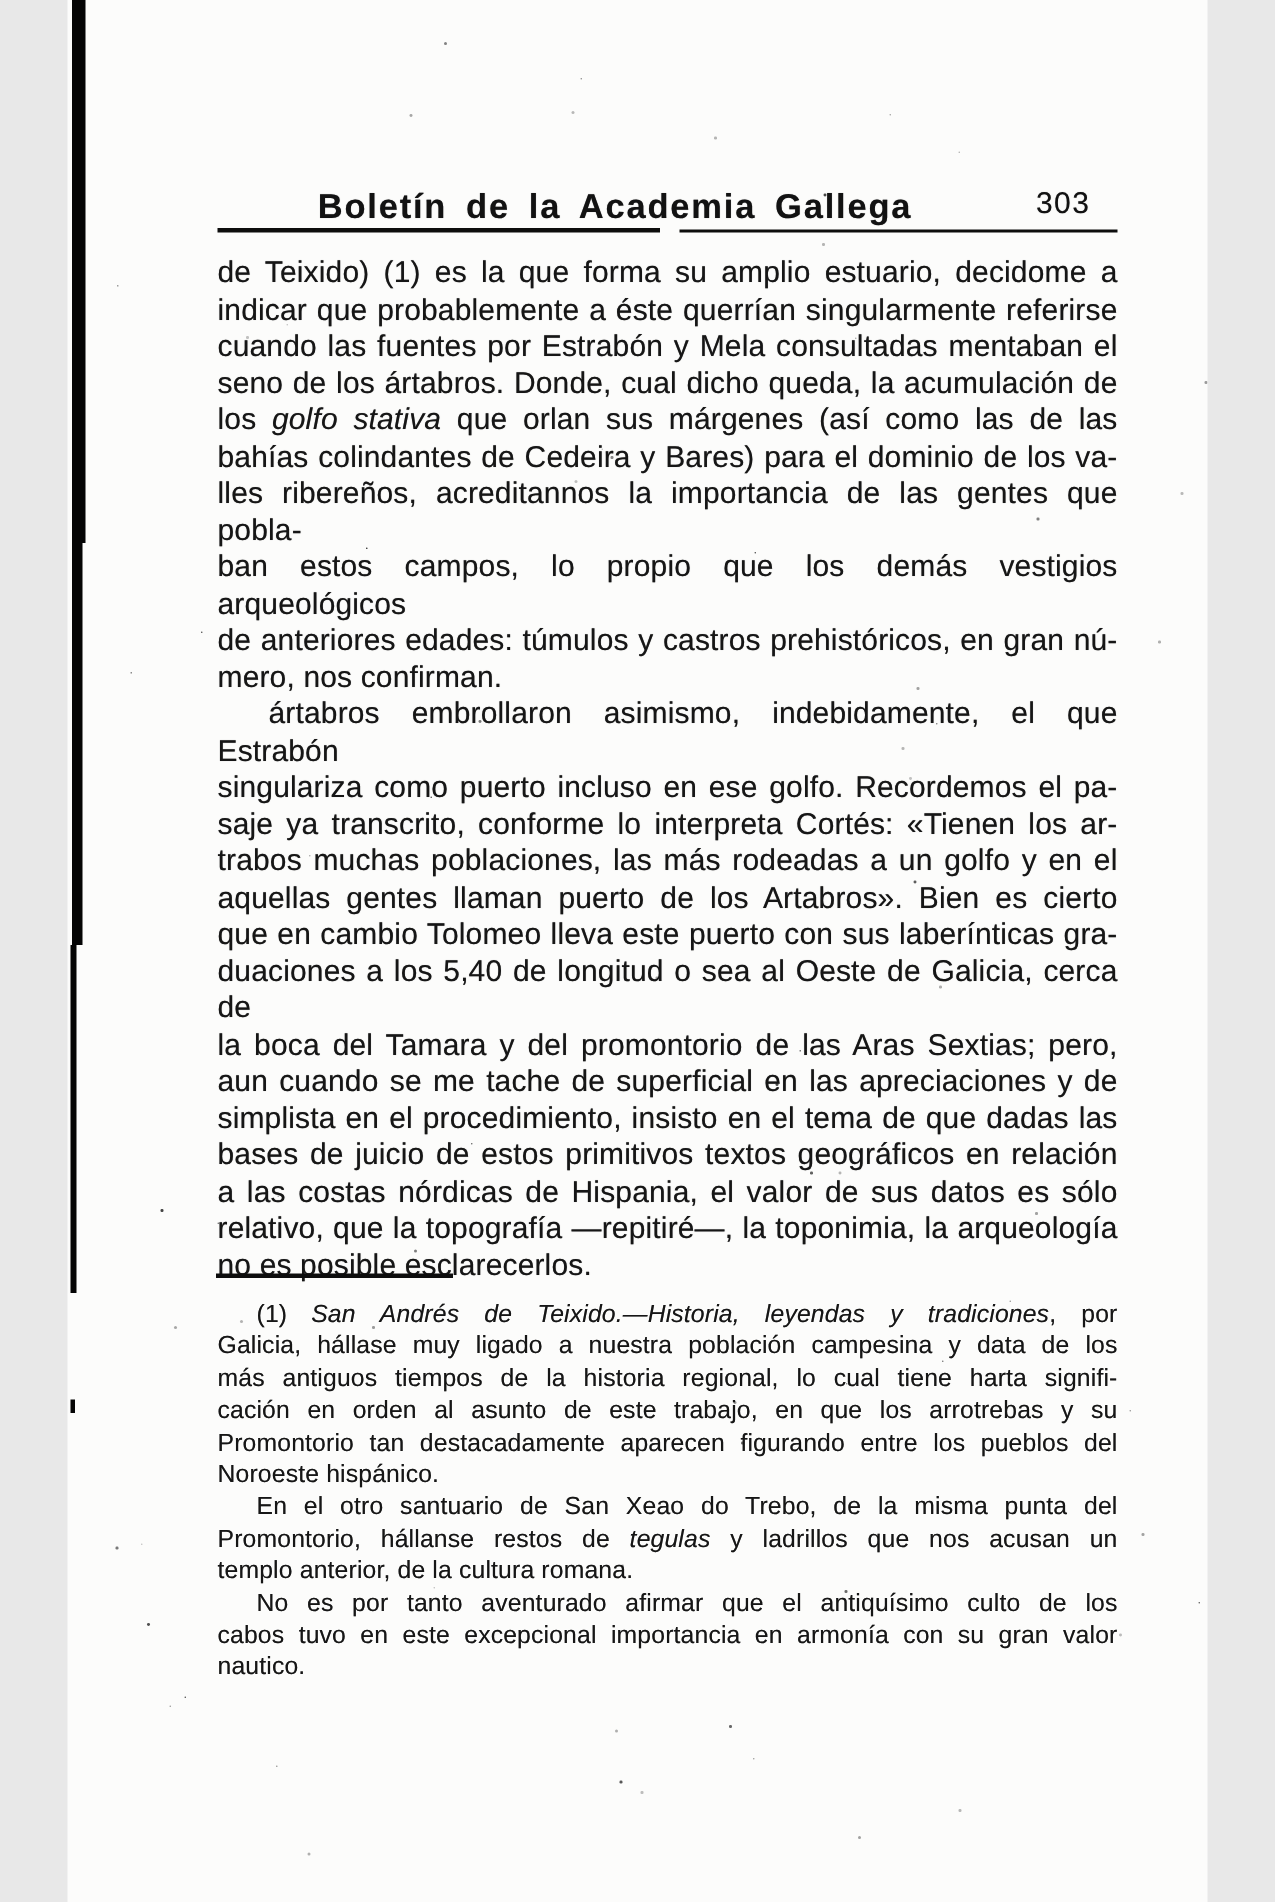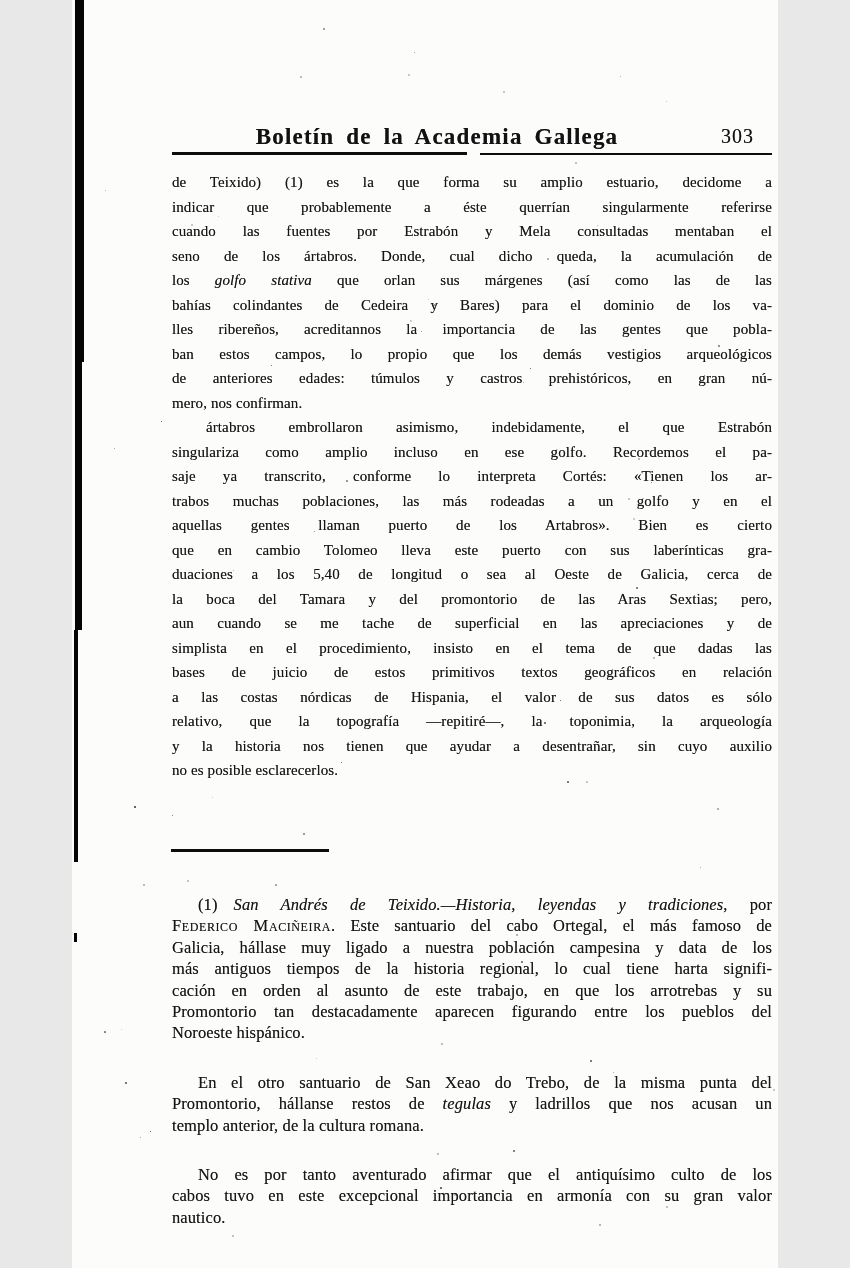--- a/index.html
+++ b/index.html
@@ -1,19 +1,19 @@
 <!DOCTYPE html>
 <html><head>
 <meta charset="utf-8">
 <style>
   html,body{margin:0;padding:0;background:#e8e8e8;}
   .page{
-    position:relative;width:706px;height:1268px;margin:0 auto;
+    position:relative;width:760px;height:1268px;margin:0 auto;
     background:#fcfcfb;overflow:hidden;
-    font-family:Liberation Serif, serif;
+    font-family:Liberation Sans, sans-serif;
     color:#161616;
   }
   
   .edge-bar{position:absolute;background:#050505;}
   .speckle{position:absolute;background:#111;border-radius:50%;pointer-events:none;}
 
   
   .header{position:absolute;left:100px;top:124px;width:600px;height:26px;}
   .journal-title{
     position:absolute;left:0;right:70px;text-align:center;
@@ -25,42 +25,42 @@
     position:absolute;right:18px;top:1px;font-size:20px;letter-spacing:1px;
     color:#121212;text-shadow:0 0 0.5px rgba(0,0,0,.5);
   }
   .header-rule{position:absolute;background:#0d0d0d;}
   .hr-seg1{left:100px;top:152px;width:295px;height:3px;}
   .hr-seg2{left:408px;top:153px;width:292px;height:2px;}
 
   
   .bodytext{
     position:absolute;left:100px;top:170px;width:600px;
-    font-size:15px;letter-spacing:.1px;
+    font-size:20px;letter-spacing:.1px;
     text-shadow:0 0 0.45px rgba(0,0,0,.55);
   }
   .bodytext .tline{line-height:24.5px;}
   .bodytext .para.indent > .tline:first-child{text-indent:34px;}
 
   .tline{text-align:justify;text-align-last:justify;white-space:normal;}
   .tline.lastline{text-align-last:left;}
 
   .italic{font-style:italic;}
   .smallcaps{font-variant:small-caps;letter-spacing:.6px;}
   .fnum{margin-right:16px;}
 
   
   .footnote-rule{position:absolute;left:99px;top:849px;width:158px;height:3px;background:#0d0d0d;}
   .fntext{
     position:absolute;left:100px;top:866px;width:600px;
     font-size:16.5px;letter-spacing:.1px;
     text-shadow:0 0 0.4px rgba(0,0,0,.5);
   }
   .fntext .tline{line-height:21.4px;}
-  .fntext .para.indent > .tline:first-child{text-indent:26px;margin-top:28px;}
+  .fntext .para.indent > .tline:first-child{text-indent:26px;}
 </style>
 </head>
 <body>
 
 <div class="page">
 
   <div class="edge-bar" style="left:3px;top:0;width:9px;height:362px;"></div>
   <div class="edge-bar" style="left:3px;top:362px;width:7px;height:268px;"></div>
   <div class="edge-bar" style="left:2px;top:630px;width:4px;height:232px;"></div>
   <div class="edge-bar" style="left:2px;top:933px;width:3px;height:9px;"></div>
@@ -80,42 +80,40 @@
         <div class="tline"><span>seno de los ártabros. Donde, cual dicho queda, la acumulación de</span></div>
         <div class="tline"><span>los </span><span class="italic">golfo stativa</span><span> que orlan sus márgenes (así como las de las</span></div>
         <div class="tline"><span>bahías colindantes de Cedeira y Bares) para el dominio de los va-</span></div>
         <div class="tline"><span>lles ribereños, acreditannos la importancia de las gentes que pobla-</span></div>
         <div class="tline"><span>ban estos campos, lo propio que los demás vestigios arqueológicos</span></div>
         <div class="tline"><span>de anteriores edades: túmulos y castros prehistóricos, en gran nú-</span></div>
         <div class="tline lastline"><span>mero, nos confirman.</span></div>
       </div>
       <div class="para indent">
         <div class="tline"><span>ártabros embrollaron asimismo, indebidamente, el que Estrabón</span></div>
-        <div class="tline"><span>singulariza como amplio incluso en ese golfo. Recordemos el pa-</span></div>
+        <div class="tline"><span>singulariza como puerto incluso en ese golfo. Recordemos el pa-</span></div>
         <div class="tline"><span>saje ya transcrito, conforme lo interpreta Cortés: «Tienen los ar-</span></div>
         <div class="tline"><span>trabos muchas poblaciones, las más rodeadas a un golfo y en el</span></div>
         <div class="tline"><span>aquellas gentes llaman puerto de los Artabros». Bien es cierto</span></div>
         <div class="tline"><span>que en cambio Tolomeo lleva este puerto con sus laberínticas gra-</span></div>
         <div class="tline"><span>duaciones a los 5,40 de longitud o sea al Oeste de Galicia, cerca de</span></div>
         <div class="tline"><span>la boca del Tamara y del promontorio de las Aras Sextias; pero,</span></div>
         <div class="tline"><span>aun cuando se me tache de superficial en las apreciaciones y de</span></div>
         <div class="tline"><span>simplista en el procedimiento, insisto en el tema de que dadas las</span></div>
         <div class="tline"><span>bases de juicio de estos primitivos textos geográficos en relación</span></div>
         <div class="tline"><span>a las costas nórdicas de Hispania, el valor de sus datos es sólo</span></div>
         <div class="tline"><span>relativo, que la topografía —repitiré—, la toponimia, la arqueología</span></div>
-        <div class="tline"><span>y la historia nos tienen que ayudar a desentrañar, sin cuyo auxilio</span></div>
         <div class="tline lastline"><span>no es posible esclarecerlos.</span></div>
       </div>
     </div>
 
   <div class="footnote-rule"></div>
   <div class="fntext" id="fntext">
       <div class="para indent">
         <div class="tline"><span class="fnum">(1)</span><span class="italic">San Andrés de Teixido.—Historia, leyendas y tradiciones</span><span>, por</span></div>
-        <div class="tline"><span class="smallcaps">Federico Maciñeira</span><span>. Este santuario del cabo Ortegal, el más famoso de</span></div>
         <div class="tline"><span>Galicia, hállase muy ligado a nuestra población campesina y data de los</span></div>
         <div class="tline"><span>más antiguos tiempos de la historia regional, lo cual tiene harta signifi-</span></div>
         <div class="tline"><span>cación en orden al asunto de este trabajo, en que los arrotrebas y su</span></div>
         <div class="tline"><span>Promontorio tan destacadamente aparecen figurando entre los pueblos del</span></div>
         <div class="tline lastline"><span>Noroeste hispánico.</span></div>
       </div>
       <div class="para indent">
         <div class="tline"><span>En el otro santuario de San Xeao do Trebo, de la misma punta del</span></div>
         <div class="tline"><span>Promontorio, hállanse restos de </span><span class="italic">tegulas</span><span> y ladrillos que nos acusan un</span></div>
         <div class="tline lastline"><span>templo anterior, de la cultura romana.</span></div>

